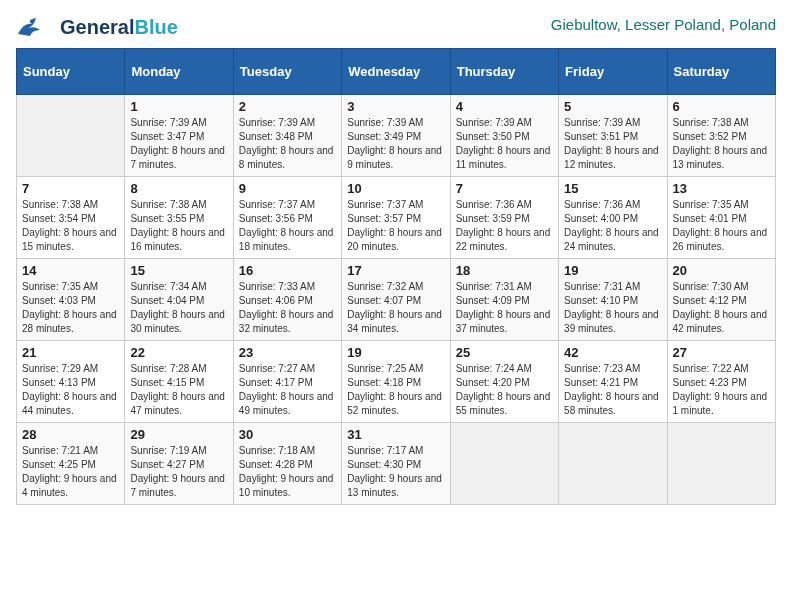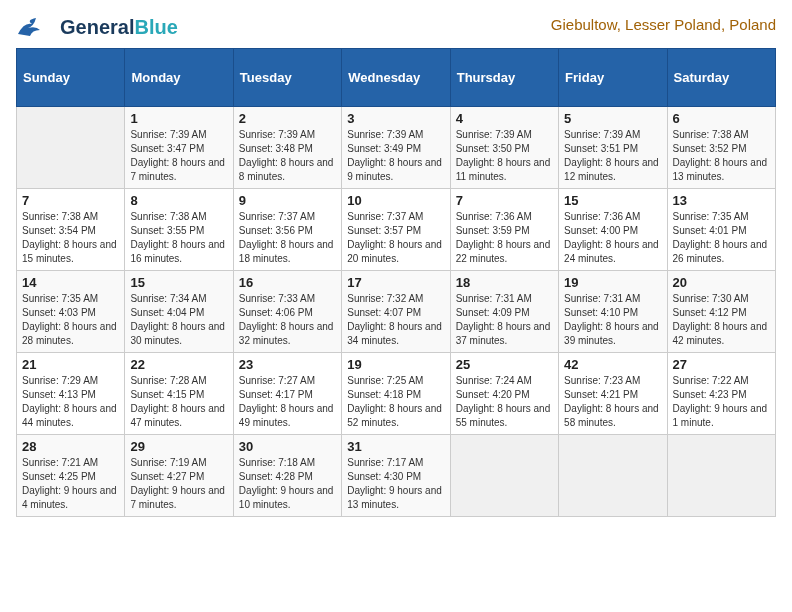--- a/index.html
+++ b/index.html
@@ -19,32 +19,32 @@
     .title-block {
       text-align: right;
     }
     .month-title {
       font-size: 36px;
       font-weight: bold;
       color: #1a3a5c;
     }
     .location-title {
       font-size: 15px;
-      color: #a16207;
+      color: #0f766e;
     }
     table {
       width: 100%;
       border-collapse: collapse;
       table-layout: fixed;
     }
     thead tr th {
       background: #2563a8;
       color: #fff;
       text-align: left;
-      padding: 21px 6px;
+      padding: 15px 6px;
       font-size: 13px;
       font-weight: bold;
       border: 1px solid #1a4e8c;
     }
     tbody tr td {
       border: 1px solid #ccc;
       vertical-align: top;
       padding: 4px 5px;
       font-size: 11px;
       color: #333;

